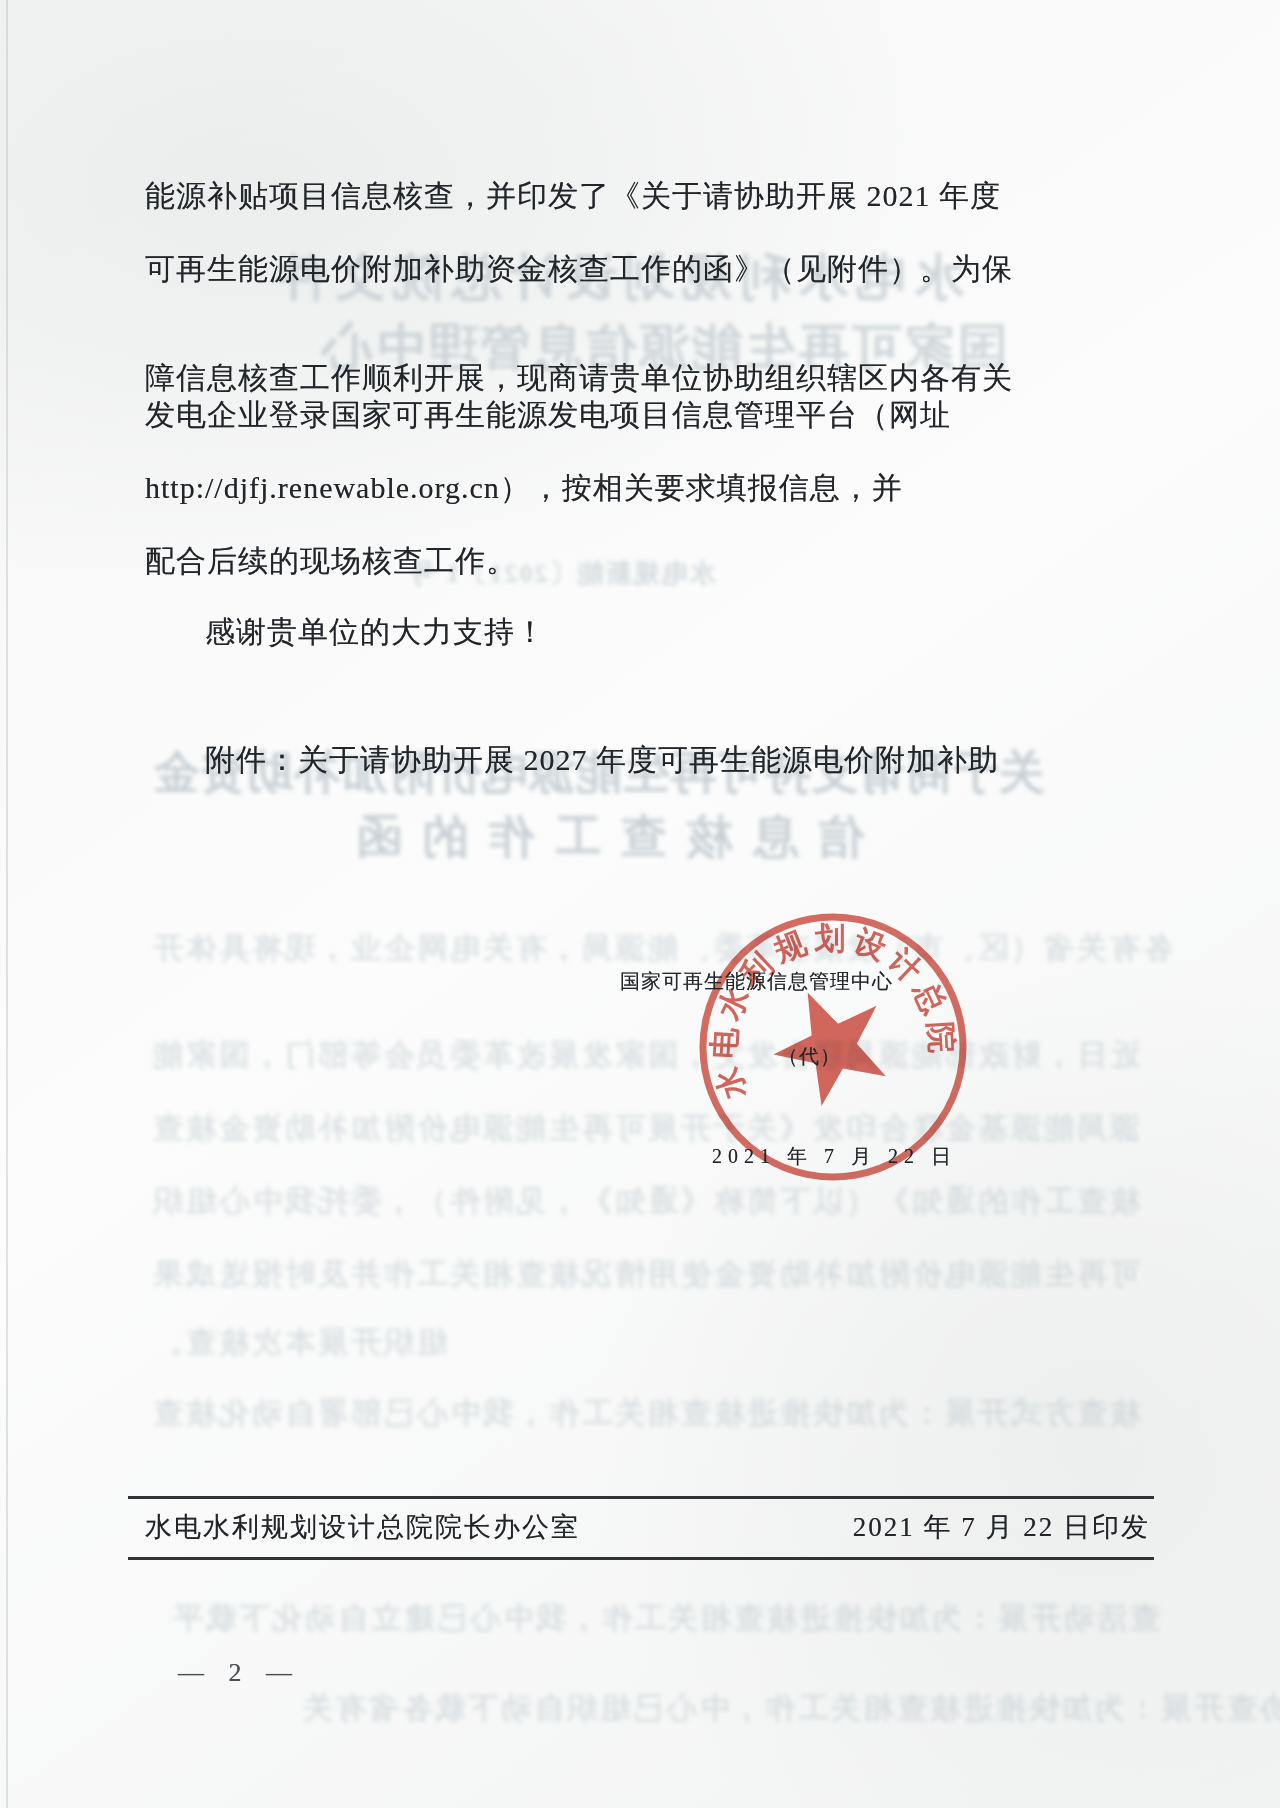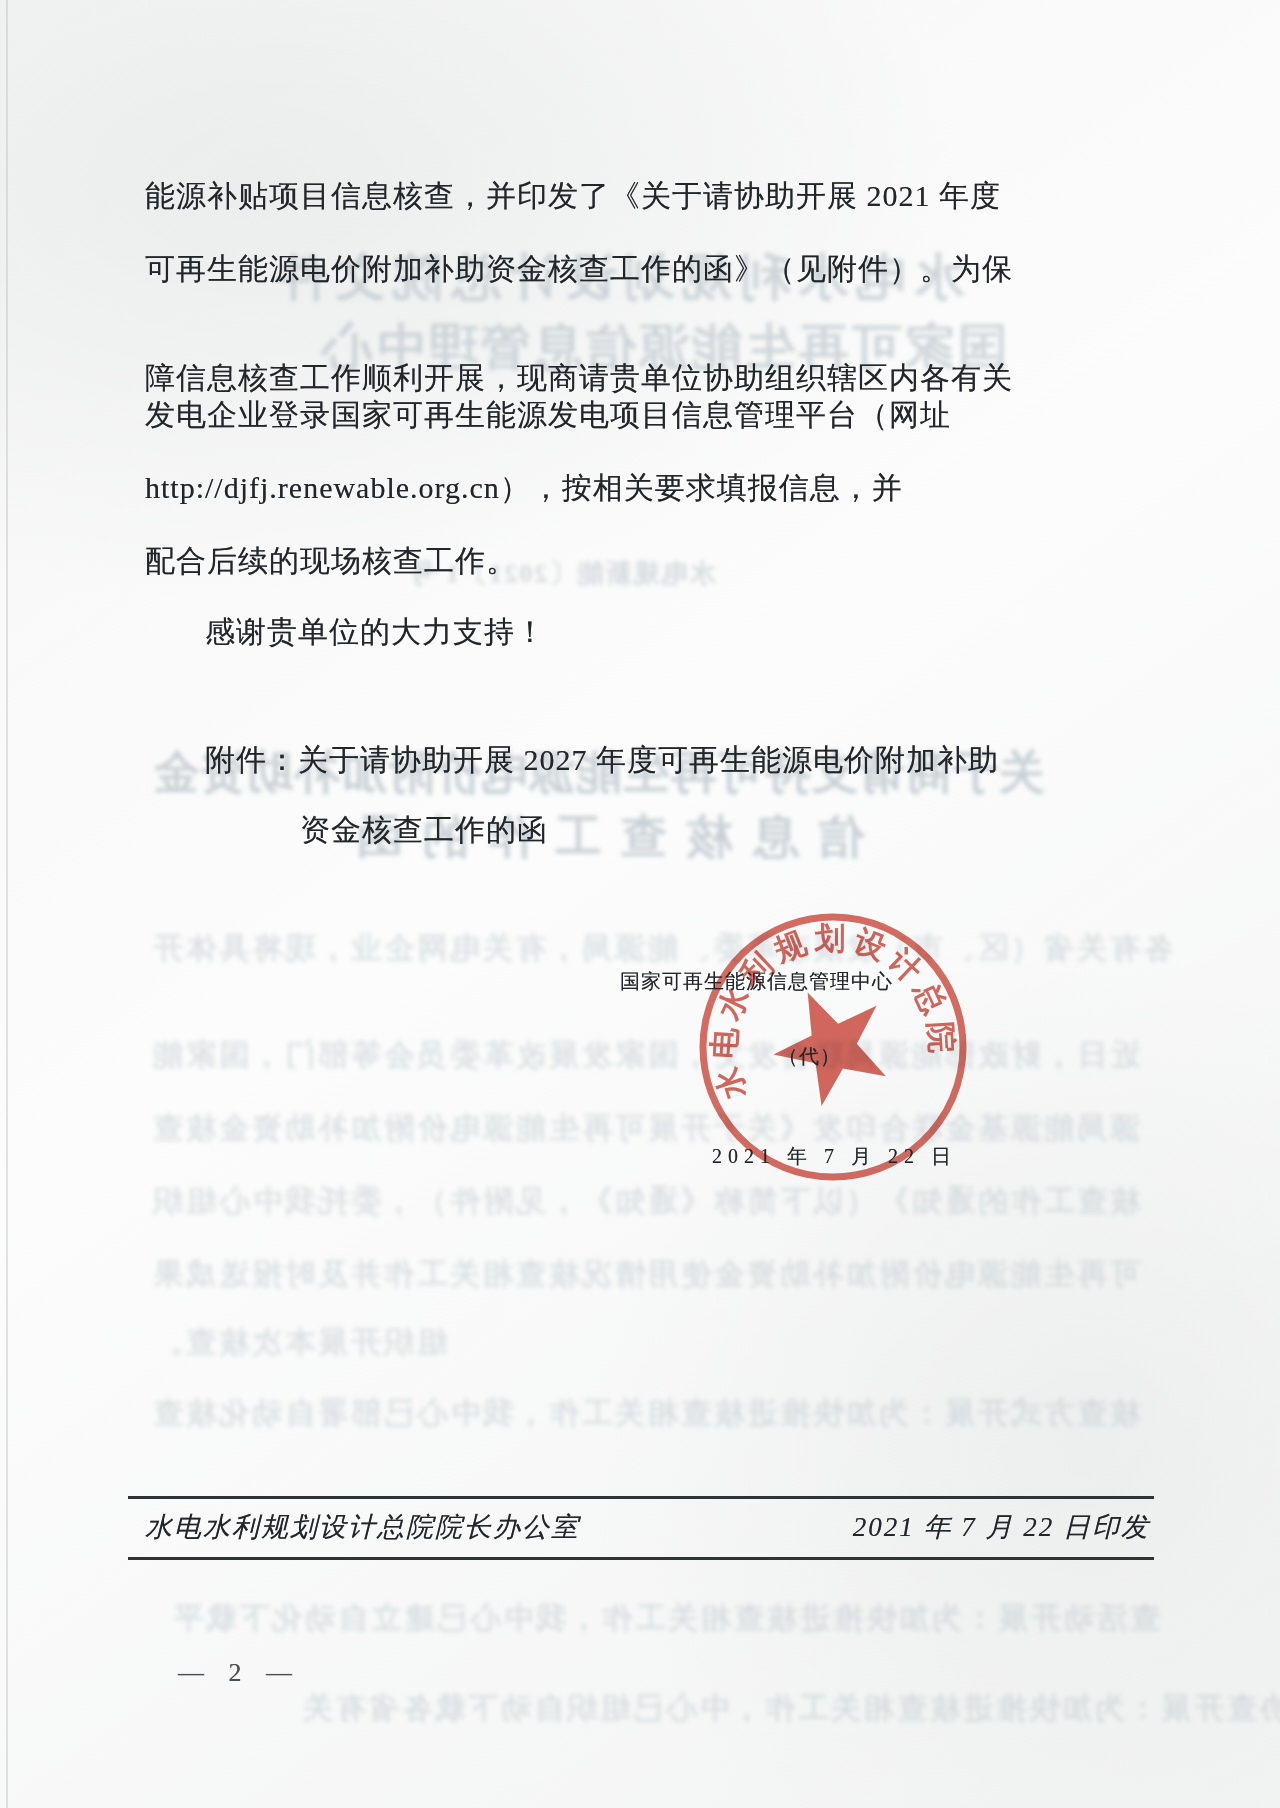--- a/index.html
+++ b/index.html
@@ -13,21 +13,21 @@
     color:#23272b;
   }
   .edge-line{position:absolute;left:6px;top:0;width:2px;height:100%;background:rgba(150,162,168,.28);}
   
   .txt{position:absolute;white-space:nowrap;font-size:30px;letter-spacing:1px;color:#22262a;
        text-shadow:0 0 .5px rgba(35,40,45,.55);}
   .sig{font-size:20px;}
   .date{letter-spacing:6px;}
   .footer-rule{position:absolute;left:128px;width:1026px;height:58px;
        border-top:3px solid #2f3336;border-bottom:3px solid #2f3336;top:1496px;}
-  .footer-text{font-size:27px;letter-spacing:2px;top:1509px;font-style:italic;}
+  .footer-text{font-size:27px;letter-spacing:2px;top:1509px;}
   .pagenum{font-size:26px;letter-spacing:9px;color:#4a4f53;}
   
   .bleed{position:absolute;white-space:nowrap;transform:scaleX(-1);
          color:#aeb9c2;font-weight:bold;filter:blur(2px);opacity:.5;z-index:1;}
   .bleed.big{font-size:50px;letter-spacing:8px;opacity:.55;}
   .bleed.title{font-size:46px;letter-spacing:1px;opacity:.6;color:#a8b3bd;}
   .bleed.small{font-size:26px;letter-spacing:2px;opacity:.5;}
   .bleed.body{font-size:30px;letter-spacing:3px;opacity:.38;}
   .ink{z-index:3;}
   
@@ -57,21 +57,20 @@
 
   <div class="txt ink" style="top:176px;left:145px;">能源补贴项目信息核查，并印发了《关于请协助开展 2021 年度</div>
   <div class="txt ink" style="top:249px;left:145px;">可再生能源电价附加补助资金核查工作的函》（见附件）。为保</div>
   <div class="txt ink" style="top:322px;left:145px;margin-top:36px;">障信息核查工作顺利开展，现商请贵单位协助组织辖区内各有关</div>
   <div class="txt ink" style="top:395px;left:145px;">发电企业登录国家可再生能源发电项目信息管理平台（网址</div>
   <div class="txt ink" style="top:468px;left:145px;">http://djfj.renewable.org.cn），按相关要求填报信息，并</div>
   <div class="txt ink" style="top:541px;left:145px;">配合后续的现场核查工作。</div>
   <div class="txt ink" style="top:612px;left:205px;">感谢贵单位的大力支持！</div>
 
   <div class="txt ink" style="top:740px;left:205px;">附件：关于请协助开展 2027 年度可再生能源电价附加补助</div>
-  <div class="txt ink" style="top:810px;left:300px;">资金核查工作的函</div>
 
   <div class="seal">
     <svg width="300" height="300" viewBox="0 0 300 300">
       <circle cx="150" cy="150" r="130" fill="none" stroke="#c9382b" stroke-width="7" opacity="0.82"></circle>
       <polygon opacity="0.85" fill="#c9382b" points="134.5,92 159,128 200,117 174,151 197,188 156,173 128.5,206 130,163 90,147 131,135"></polygon>
       <defs>
         <path id="sealArc" d="M 58,183.5 A 98 98 0 1 1 242,183.5" fill="none"></path>
       </defs>
       <text font-size="31" fill="#c9382b" opacity="0.85" letter-spacing="6" font-family="Liberation Serif, DejaVu Serif, serif" font-weight="bold">
         <textPath href="#sealArc" startOffset="2">水电水利规划设计总院</textPath>

